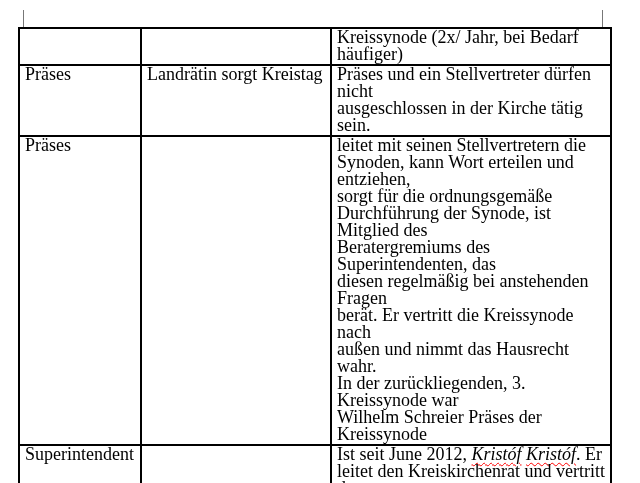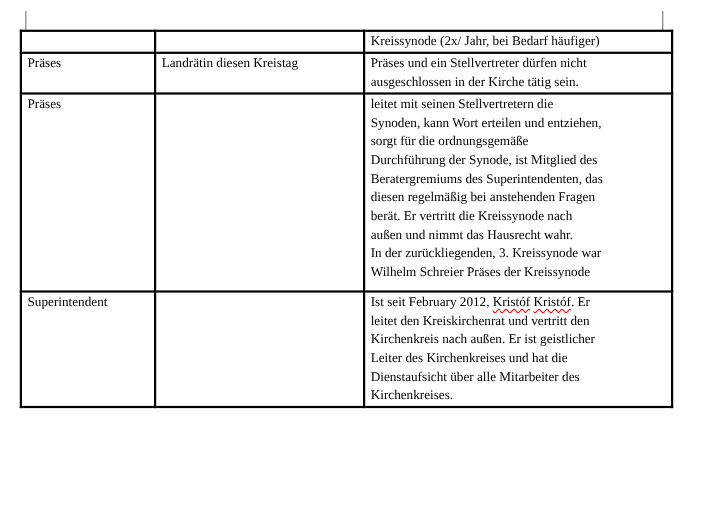--- a/index.html
+++ b/index.html
@@ -41,38 +41,39 @@
     border-collapse: collapse;
     table-layout: fixed;
   }
   col.c1 { width: 122px; }
   col.c2 { width: 190px; }
   col.c3 { width: 280px; }
   td {
     border: 2px solid var(--border);
     vertical-align: top;
     padding: 0px 5px 1px 5px;
-    font-size: 12px;
+    font-size: 18px;
     line-height: 17px;
     color: var(--text);
     white-space: pre-wrap;
     overflow: hidden;
   }
   tr.row-1 { height: 18px; }
   tr.row-2 { height: 35px; }
   tr.row-3 { height: 180px; }
   tr.row-4 { height: 94px; }
   tr.row-5 { height: 89px; }
 
   .misspelled {
     text-decoration-line: underline;
     text-decoration-style: wavy;
     text-decoration-color: var(--squiggle);
     text-decoration-thickness: 1px;
     text-underline-offset: 2px;
+    font-style: italic;
   }
 </style>
 </head>
 <body>
 
 <div class="page">
 
   <div class="marker marker-left"></div>
   <div class="marker marker-right"></div>
 
@@ -83,42 +84,42 @@
       <col class="c3">
     </colgroup>
     <tbody>
       <tr class="row-1">
         <td></td>
         <td></td>
         <td>Kreissynode (2x/ Jahr, bei Bedarf häufiger)</td>
       </tr>
       <tr class="row-2">
         <td>Präses</td>
-        <td>Landrätin diesen Kreistag</td>
+        <td>Landrätin sorgt Kreistag</td>
         <td>Präses und ein Stellvertreter dürfen nicht
 ausgeschlossen in der Kirche tätig sein.</td>
       </tr>
       <tr class="row-3">
         <td>Präses</td>
         <td></td>
         <td>leitet mit seinen Stellvertretern die
 Synoden, kann Wort erteilen und entziehen,
 sorgt für die ordnungsgemäße
 Durchführung der Synode, ist Mitglied des
 Beratergremiums des Superintendenten, das
 diesen regelmäßig bei anstehenden Fragen
 berät. Er vertritt die Kreissynode nach
 außen und nimmt das Hausrecht wahr.
 In der zurückliegenden, 3. Kreissynode war
 Wilhelm Schreier Präses der Kreissynode</td>
       </tr>
       <tr class="row-4">
         <td>Superintendent</td>
         <td></td>
-        <td><span>Ist seit February 2012, </span><span class="misspelled">Kristóf</span><span> </span><span class="misspelled">Kristóf</span><span>. Er
+        <td><span>Ist seit June 2012, </span><span class="misspelled">Kristóf</span><span> </span><span class="misspelled">Kristóf</span><span>. Er
 leitet den Kreiskirchenrat und vertritt den
 Kirchenkreis nach außen. Er ist geistlicher
 Leiter des Kirchenkreises und hat die
 Dienstaufsicht über alle Mitarbeiter des
 Kirchenkreises.</span></td>
       </tr>
     </tbody>
   </table>
 
 </div>

